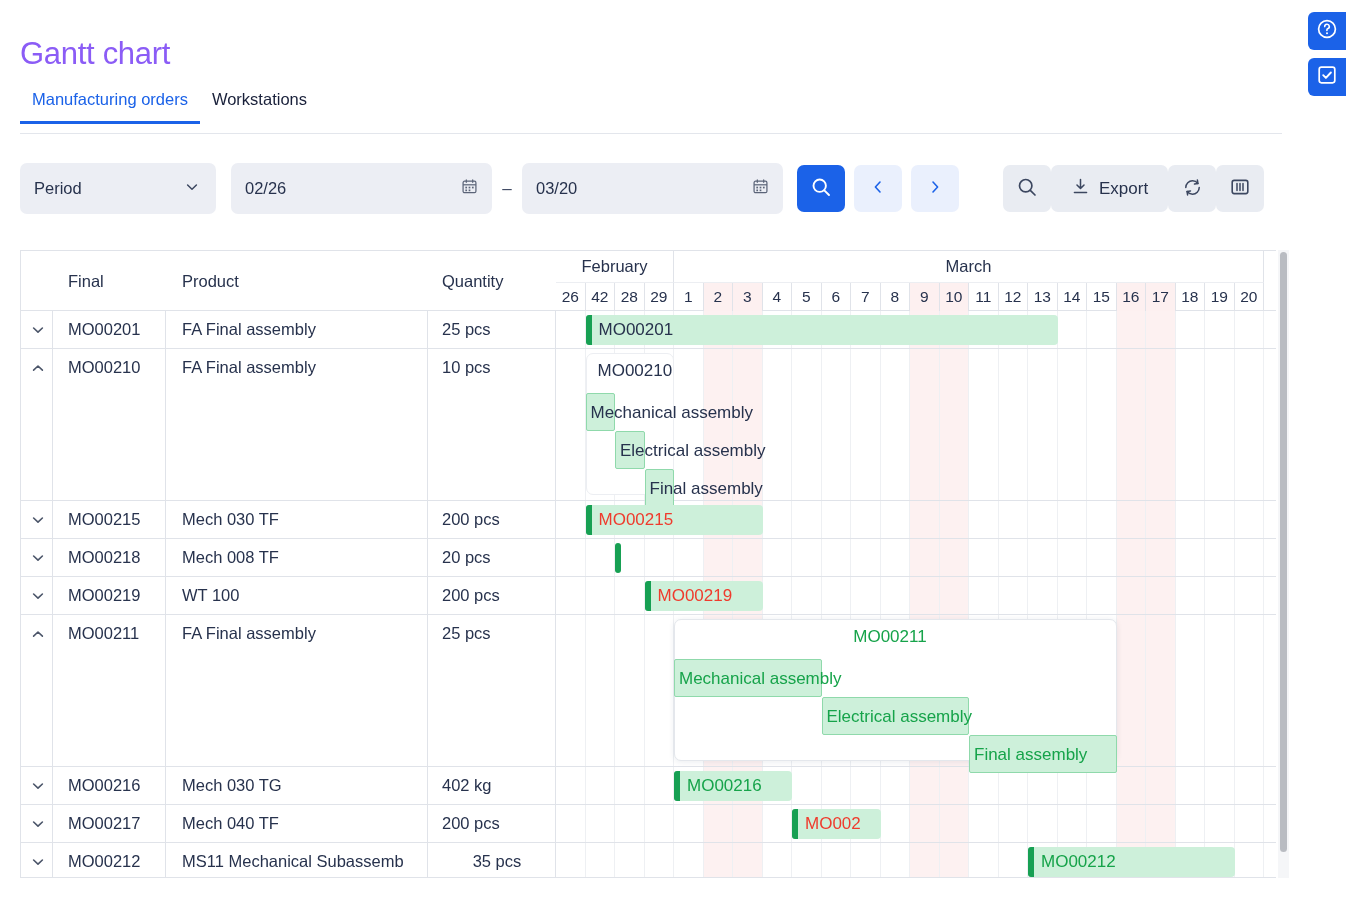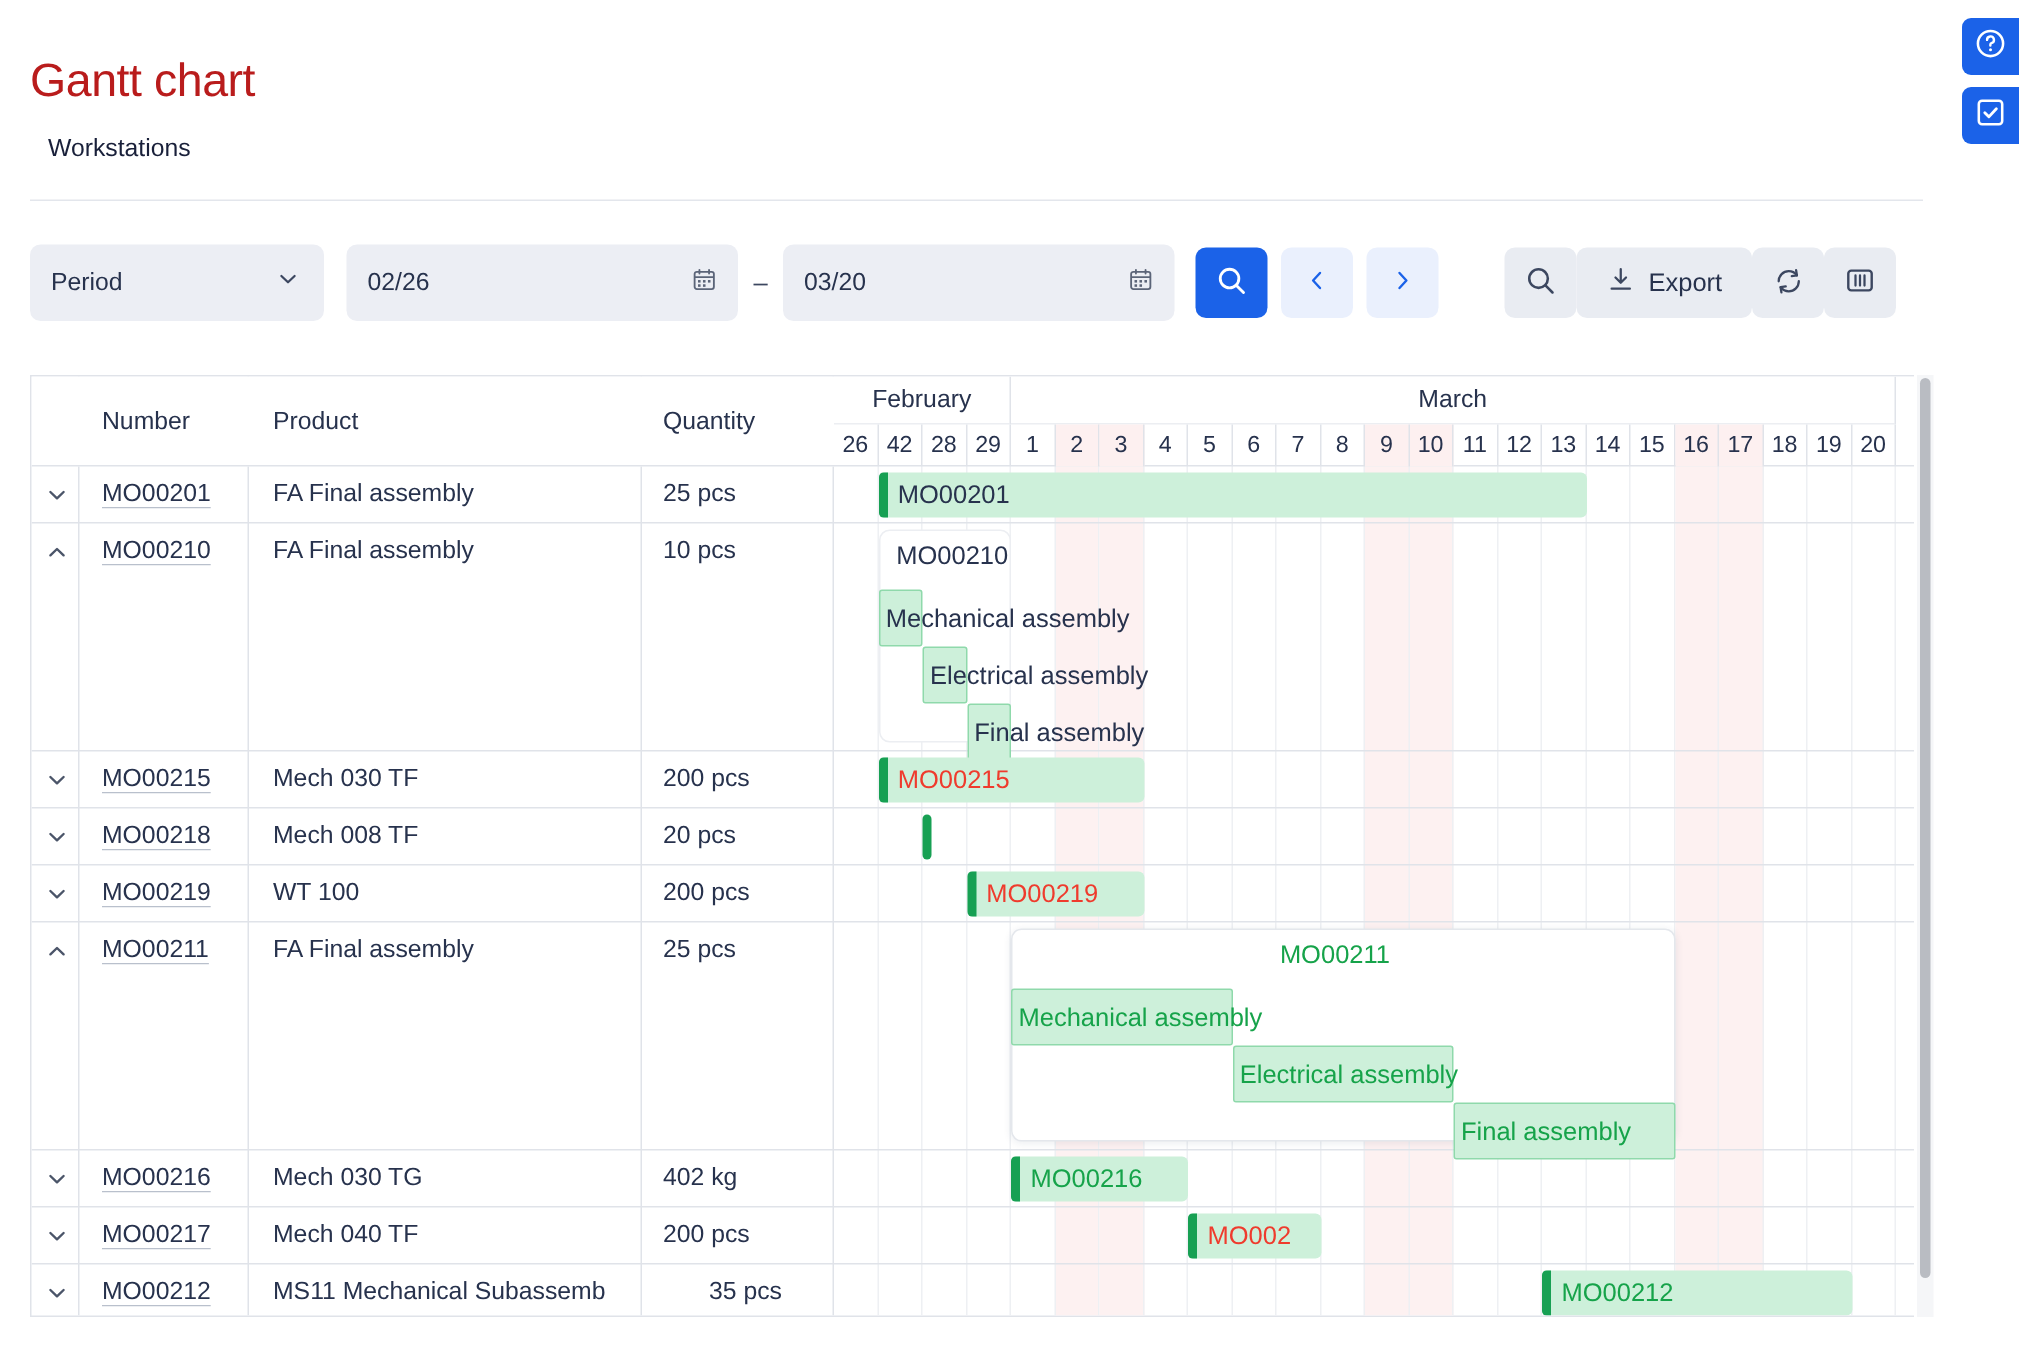--- a/index.html
+++ b/index.html
@@ -18,21 +18,21 @@
     width: 1346px; height: 900px;
     background: #fff;
   }
 
   .page-title {
     position: absolute;
     left: 20px; top: 36px;
     font-size: 31px;
     font-weight: 400;
     letter-spacing: -0.3px;
-    color: #b91c1c;
+    color: #8b5cf6;
   }
 
   
   .tabs {
     position: absolute;
     left: 20px; top: 88px;
     width: 1262px;
     height: 46px;
     border-bottom: 1px solid #e3e6ec;
     display: flex;
@@ -269,20 +269,21 @@
   .fab.task { top:58px; }
 </style>
 </head>
 <body>
 
 <div class="page">
 
   <div class="page-title">Gantt chart</div>
 
   <div class="tabs">
+    <div class="tab active">Manufacturing orders</div>
     <div class="tab">Workstations</div>
   </div>
 
   <div class="toolbar">
 
     <div class="ctl period-select">
       <span>Period</span>
       <span>
         <svg width="16" height="16" viewBox="0 0 16 16" fill="none">
             <path d="M3.6 6L8 10.2 12.4 6" stroke="#3c4760" stroke-width="1.5" stroke-linecap="round" stroke-linejoin="round"></path>
@@ -420,21 +421,21 @@
           <div class="daystripe" style="left: 1184px;"></div>
           <div class="daystripe" style="left: 1213.5px;"></div>
         </div>
 
       <div class="col-caret"></div>
       <div class="col-number"></div>
       <div class="col-product"></div>
       <div class="col-qty"></div>
 
       <div class="hdr">
-        <div class="hdr-label" style="left:47px; top:21px;">Number</div>
+        <div class="hdr-label" style="left:47px; top:21px;">Final</div>
         <div class="hdr-label" style="left:161px; top:21px;">Product</div>
         <div class="hdr-label" style="left:421px; top:21px;">Quantity</div>
         <div class="month-row" id="month-row">
             <div class="month-cell" style="left: 0px; width: 118px;">February</div>
             <div class="month-cell" style="left: 118px; width: 590px;">March</div>
           </div>
         <div class="day-row" id="day-row">
             <div class="day-cell" style="left: 0px; width: 29.5px;">26</div>
             <div class="day-cell" style="left: 29.5px; width: 29.5px;">42</div>
             <div class="day-cell" style="left: 59px; width: 29.5px;">28</div>

